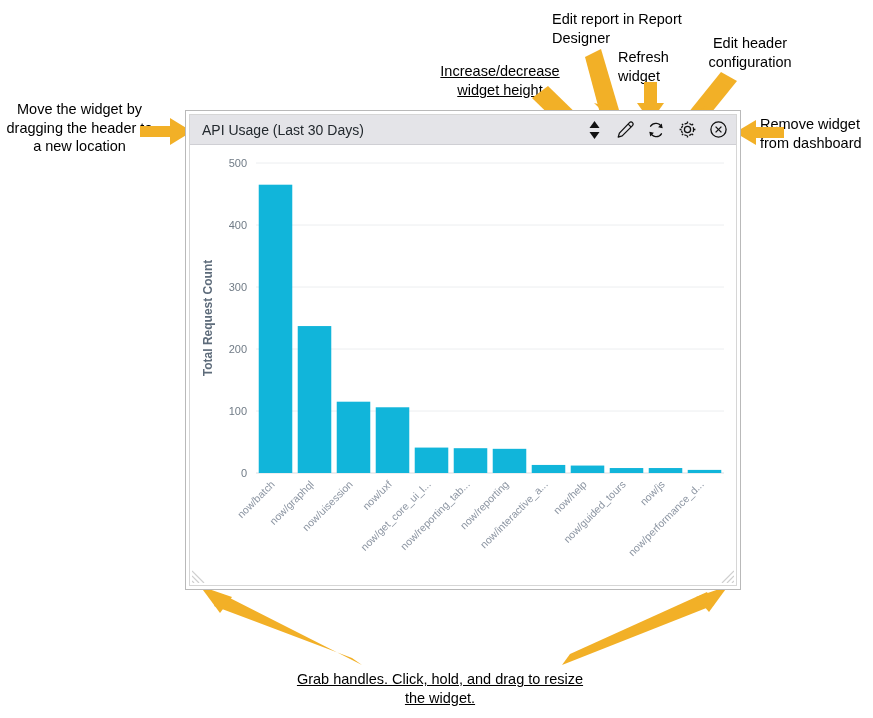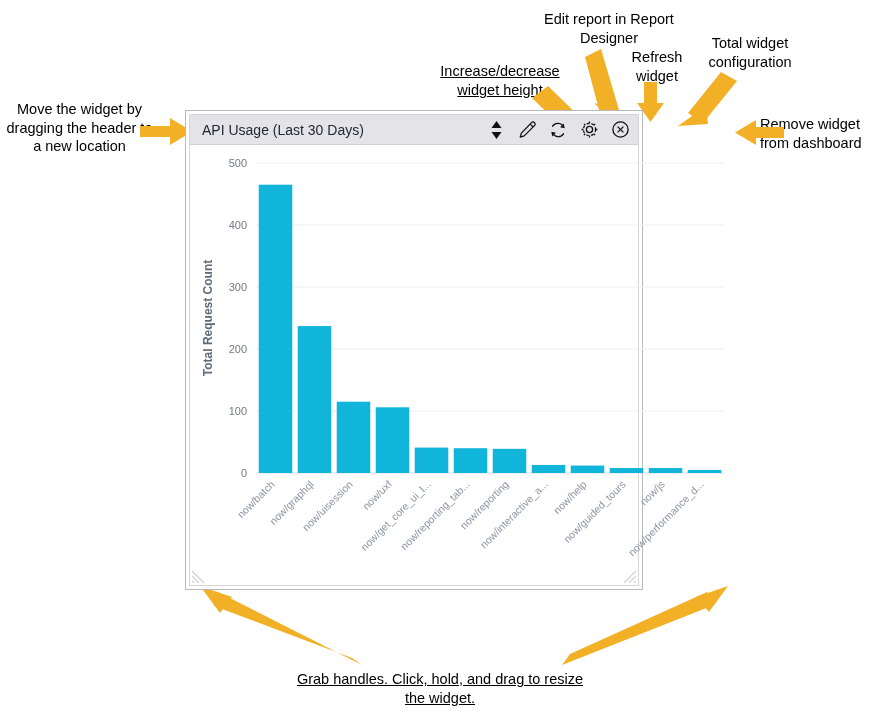--- a/index.html
+++ b/index.html
@@ -8,31 +8,31 @@
     background:#ffffff;
     font-family:"Liberation Sans","DejaVu Sans",sans-serif;
     color:#000;
   }
 
   
   .anno{position:absolute;font-size:14.5px;line-height:1.28;color:#000;}
 
   #anno-move{left:2px;top:100px;width:155px;text-align:center;}
   #anno-height{left:430px;top:62px;width:140px;text-align:center;text-decoration:underline;}
-  #anno-edit{left:534px;top:10px;width:150px;text-align:center;}
-  #anno-refresh{left:618px;top:48px;width:78px;text-align:center;}
+  #anno-edit{left:552px;top:10px;width:150px;text-align:left;}
+  #anno-refresh{left:618px;top:48px;width:78px;}
   #anno-config{left:690px;top:34px;width:120px;text-align:center;}
   #anno-remove{left:760px;top:115px;width:115px;text-align:left;}
   #anno-grab{left:290px;top:670px;width:300px;text-align:center;text-decoration:underline;}
 
   .arrow-svg{position:absolute;overflow:visible;pointer-events:none;}
 
   
   #widget{
-    position:absolute;left:185px;top:110px;width:458px;height:480px;
+    position:absolute;left:185px;top:110px;width:556px;height:480px;
     background:#ffffff;
     border:1px solid #b9b9b9;
     box-sizing:border-box;
     padding:3px;
   }
   #widget-inner{
     width:100%;height:100%;box-sizing:border-box;
     border:1px solid #d6d6d6;
     background:#fff;
     position:relative;
@@ -69,21 +69,21 @@
   #grab-left{left:2px;bottom:2px;}
   #grab-right{right:2px;bottom:2px;}
 </style>
 </head>
 <body>
 
 <div class="anno" id="anno-move">Move the widget by dragging the header to a new location</div>
 <div class="anno" id="anno-height">Increase/decrease widget height</div>
 <div class="anno" id="anno-edit">Edit report in Report Designer</div>
 <div class="anno" id="anno-refresh">Refresh widget</div>
-<div class="anno" id="anno-config">Total widget configuration</div>
+<div class="anno" id="anno-config">Edit header configuration</div>
 <div class="anno" id="anno-remove">Remove widget from dashboard</div>
 <div class="anno" id="anno-grab">Grab handles. Click, hold, and drag to resize the widget.</div>
 
 <svg class="arrow-svg" id="arrows" width="873" height="718" style="left:0;top:0;">
   <g fill="#f2b027">
 
     <g>
       <rect x="140" y="126" width="36" height="11"></rect>
       <polygon points="170,118 192,131.5 170,145"></polygon>
     </g>

